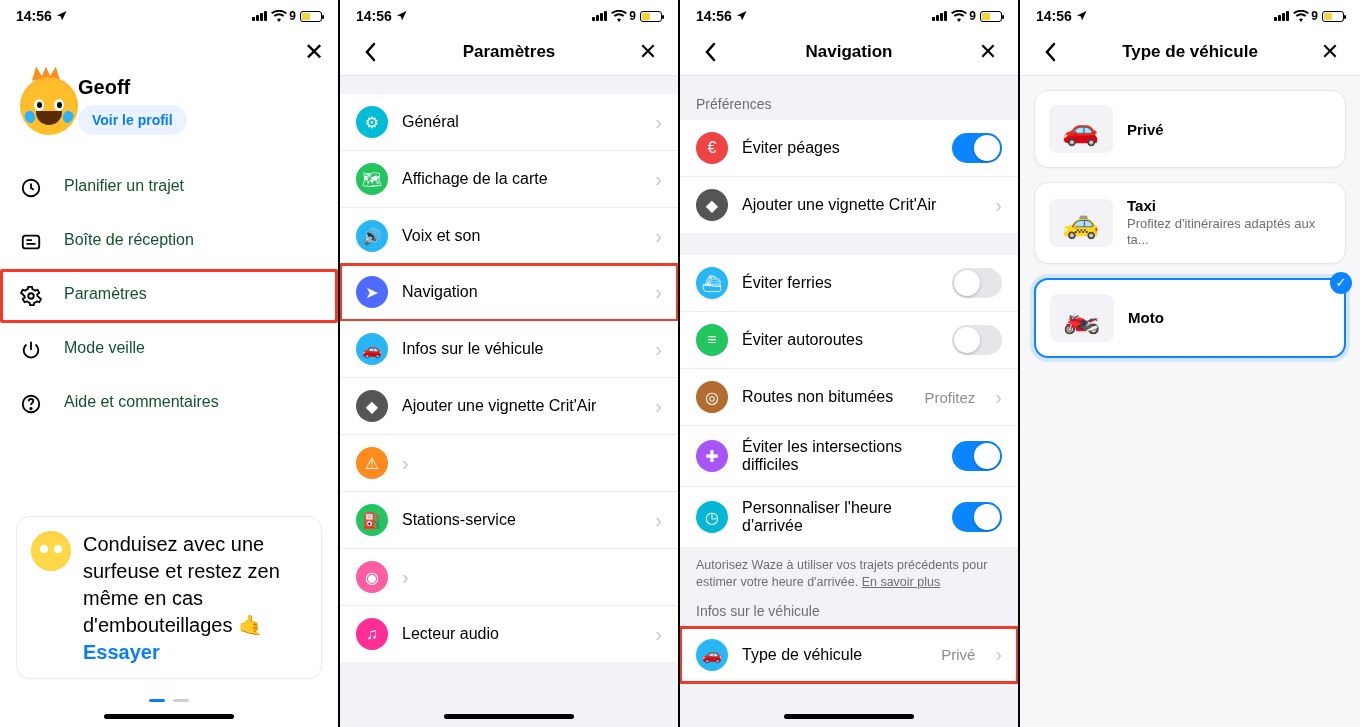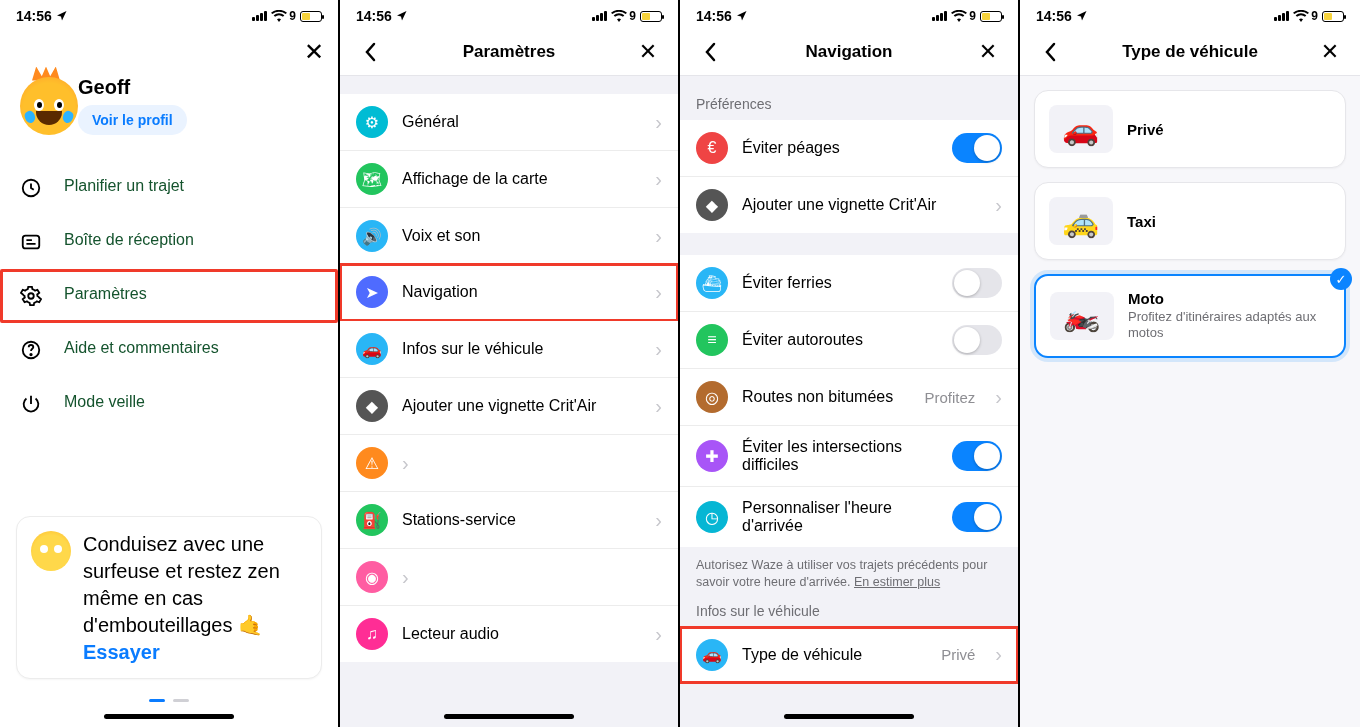--- a/index.html
+++ b/index.html
@@ -163,35 +163,35 @@
           <svg width="22" height="22" viewBox="0 0 24 24" fill="none" stroke="#000" stroke-width="2">
             <circle cx="12" cy="12" r="3"></circle>
             <path d="M19 12a7 7 0 00-.2-1.7l2.2-1.7-2-3.4-2.6 1a7 7 0 00-2.9-1.7L13 2h-4l-.5 2.5a7 7 0 00-2.9 1.7l-2.6-1-2 3.4 2.2 1.7A7 7 0 005 12a7 7 0 00.2 1.7L3 15.4l2 3.4 2.6-1a7 7 0 002.9 1.7L11 22h4l.5-2.5a7 7 0 002.9-1.7l2.6 1 2-3.4-2.2-1.7A7 7 0 0019 12z"></path>
           </svg>
         </span>
       <span>Paramètres</span>
     </div>
     <div class="menurow">
       <span class="mi">
           <svg width="22" height="22" viewBox="0 0 24 24" fill="none" stroke="#000" stroke-width="2">
+            <path d="M12 3v9"></path>
+            <path d="M7 6a8 8 0 1010 0"></path>
+          </svg>
+        </span>
+      <span>Mode veille</span>
+    </div>
+    <div class="menurow">
+      <span class="mi">
+          <svg width="22" height="22" viewBox="0 0 24 24" fill="none" stroke="#000" stroke-width="2">
             <circle cx="12" cy="12" r="9"></circle>
             <path d="M9.5 9a2.5 2.5 0 115 0c0 1.5-2.5 2-2.5 4"></path>
             <circle cx="12" cy="17" r=".8" fill="#000"></circle>
           </svg>
         </span>
       <span>Aide et commentaires</span>
-    </div>
-    <div class="menurow">
-      <span class="mi">
-          <svg width="22" height="22" viewBox="0 0 24 24" fill="none" stroke="#000" stroke-width="2">
-            <path d="M12 3v9"></path>
-            <path d="M7 6a8 8 0 1010 0"></path>
-          </svg>
-        </span>
-      <span>Mode veille</span>
     </div>
 
     <div class="promo">
       <div class="promo-av"></div>
       <div class="promo-txt">
         <span>Conduisez avec une surfeuse et restez zen même en cas d'embouteillages 🤙</span><br>
         <span class="promo-try">Essayer</span>
       </div>
     </div>
     <div class="dots">
@@ -369,21 +369,21 @@
           </span>
         </div>
         <div class="cell">
           <span class="iconcircle" style="background:#06b6d4">◷</span>
           <span class="lbl">Personnaliser l'heure d'arrivée</span>
           <span class="toggle on">
             <span class="knob"></span>
           </span>
         </div>
       </div>
-    <div class="foot"><span>Autorisez Waze à utiliser vos trajets précédents pour savoir votre heure d'arrivée. </span><u>En estimer plus</u></div>
+    <div class="foot"><span>Autorisez Waze à utiliser vos trajets précédents pour estimer votre heure d'arrivée. </span><u>En savoir plus</u></div>
     <div class="sect" style="padding-top:6px">Infos sur le véhicule</div>
     <div id="s3g3">
         <div class="cell hl">
           <span class="iconcircle" style="background:#29b6f6">🚗</span>
           <span class="lbl">Type de véhicule</span>
           <span class="val">Privé</span>
           <span class="chev">›</span>
         </div>
       </div>
     <div style="flex:1"></div>
@@ -427,26 +427,26 @@
         <div class="card">
           <div class="vbox">🚗</div>
           <div class="vtxt">
             <div class="t">Privé</div>
           </div>
         </div>
         <div class="card">
           <div class="vbox">🚕</div>
           <div class="vtxt">
             <div class="t">Taxi</div>
+            <div class="s">Profitez d'itinéraires adaptés aux ta...</div>
           </div>
         </div>
         <div class="card sel">
           <div class="vbox">🏍️</div>
           <div class="vtxt">
             <div class="t">Moto</div>
-            <div class="s">Profitez d'itinéraires adaptés aux motos</div>
           </div>
           <div class="chk">✓</div>
         </div>
       </div>
   </div>
 
 </div>
 
 </body></html>

